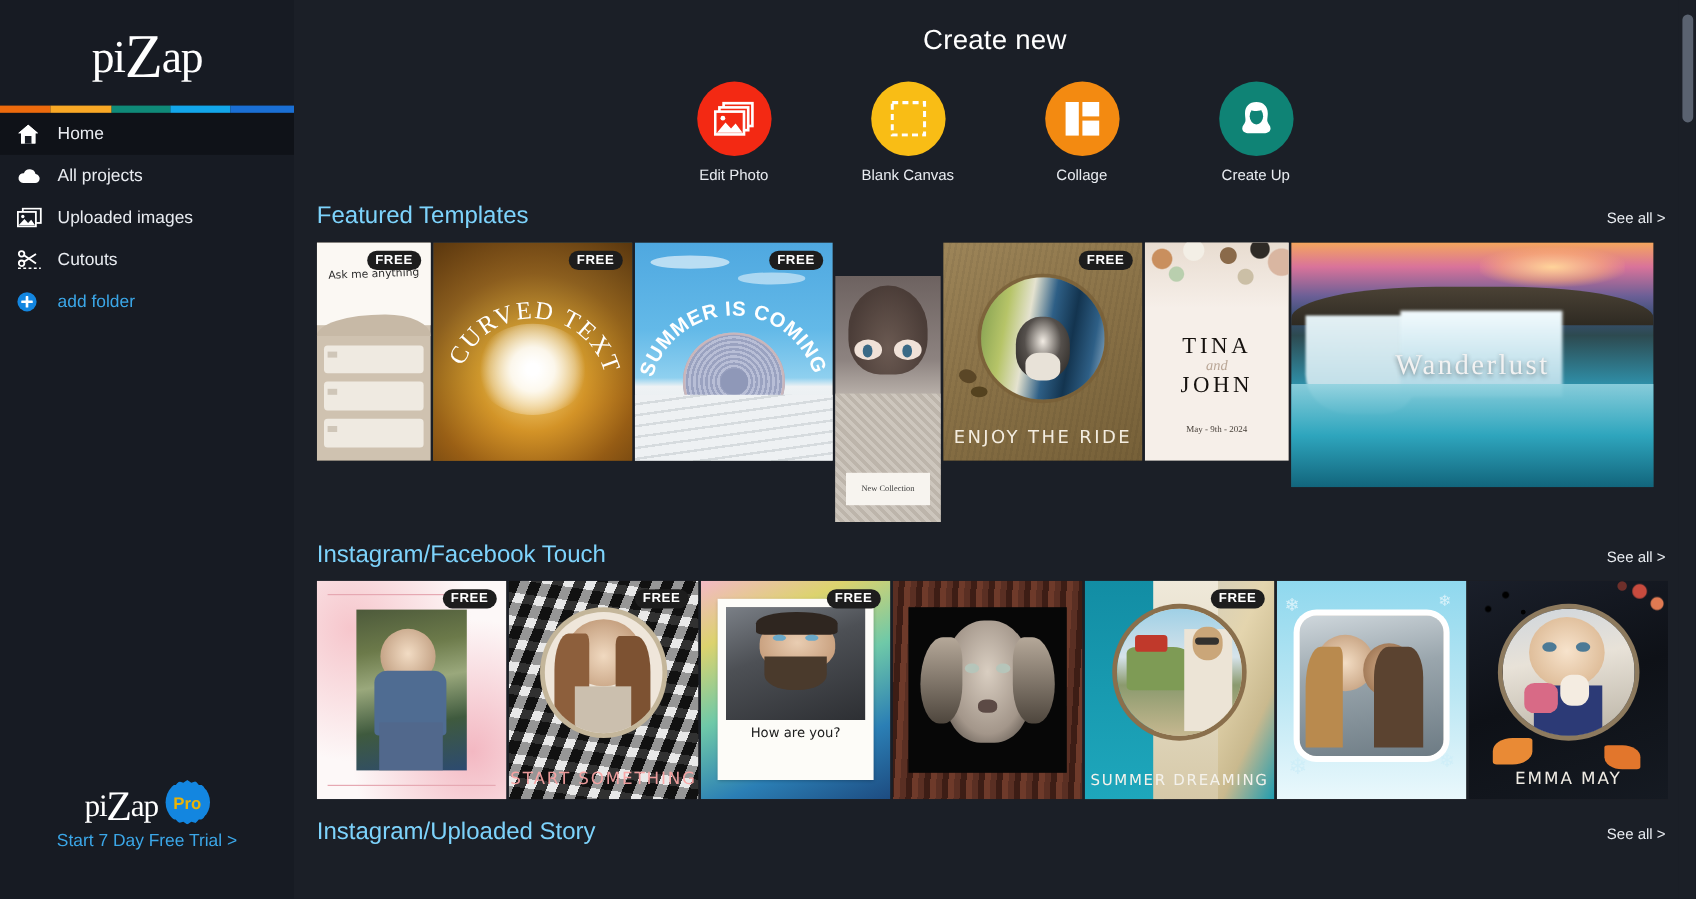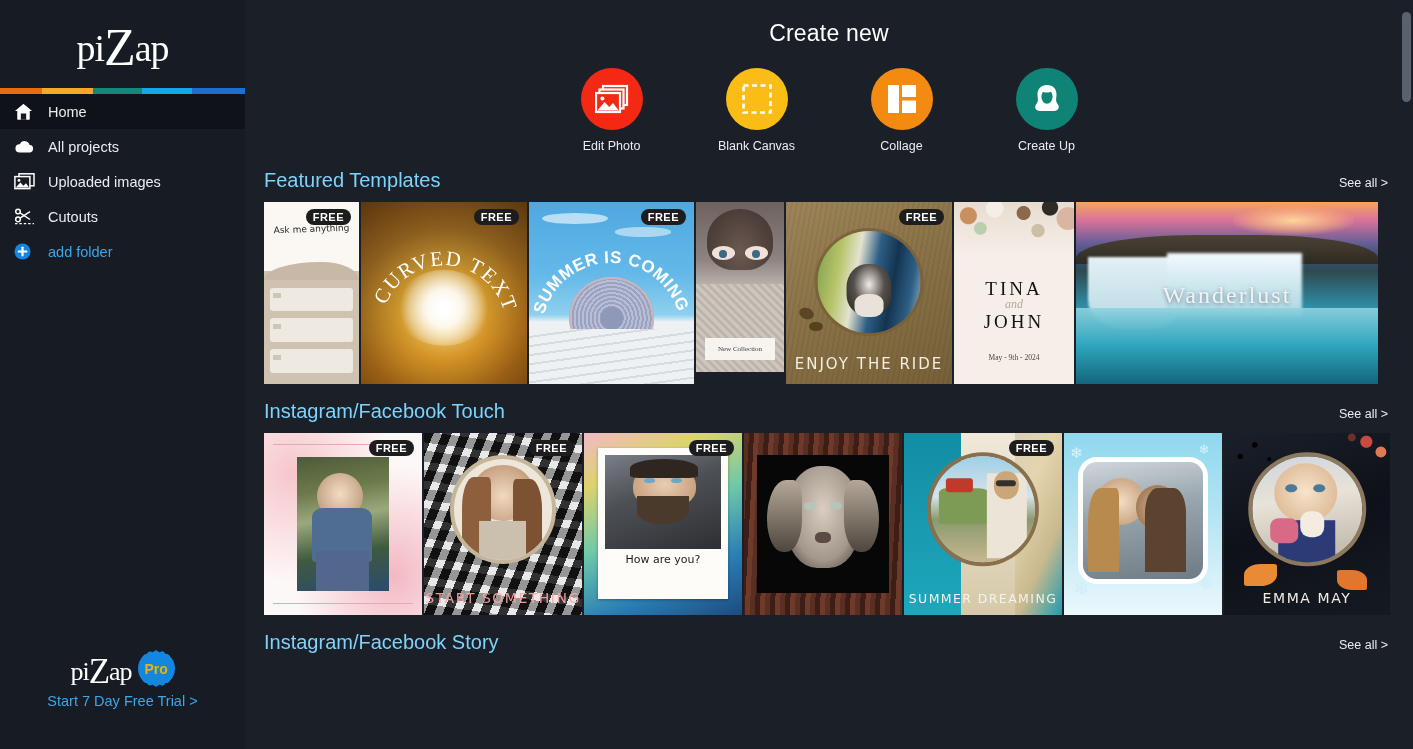--- a/index.html
+++ b/index.html
@@ -320,21 +320,21 @@
       <div style="position:absolute;left:0;right:0;bottom:0;height:30%;background:repeating-linear-gradient(172deg,#eef1f3 0 7px,#d6dbde 7px 9px)"></div>
       <svg viewBox="0 0 165 165" style="position:absolute;inset:0;width:100%;height:100%">
         <defs>
                     <path id="arc2" d="M 14 108 A 70 70 0 0 1 151 108"></path>
                   </defs>
         <text font-size="17" font-weight="bold" font-family="Liberation Sans, sans-serif" fill="#fff" letter-spacing="0.6"><textPath href="#arc2" startOffset="2%">SUMMER IS COMING</textPath></text>
       </svg>
               </div>
               <span class="free-tag">FREE</span>
             </div>
-            <div class="card" style="width: 88px; height: 170px;">
+            <div class="card" style="width: 88px; height: 205px; margin-top: 28px;">
               <div style="position: absolute; inset: 0px; overflow: hidden;">
                 <div style="position:absolute;inset:0;background:linear-gradient(180deg,#6d6260 0%,#8d8380 34%,#bdb5ae 50%,#cfc9c2 100%)"></div>
       <div style="position:absolute;left:12%;top:4%;width:76%;height:36%;background:radial-gradient(ellipse at 50% 70%,#6b5a52 0%,#4b3d38 70%);border-radius:50% 50% 40% 40%"></div>
       <div style="position:absolute;left:18%;top:26%;width:26%;height:8%;background:#f0e2d8;border-radius:50%"></div>
       <div style="position:absolute;left:56%;top:26%;width:26%;height:8%;background:#f0e2d8;border-radius:50%"></div>
       <div style="position:absolute;left:26%;top:28%;width:9%;height:5%;background:#3a6a86;border-radius:50%"></div>
       <div style="position:absolute;left:64%;top:28%;width:9%;height:5%;background:#3a6a86;border-radius:50%"></div>
       <div style="position:absolute;left:0;right:0;top:48%;bottom:0;background:repeating-linear-gradient(45deg,#cdc6bd 0 3px,#bdb5ab 3px 6px)"></div>
       <div style="position:absolute;left:10%;right:10%;bottom:7%;height:13%;background:#f7f4ef;display:flex;align-items:center;justify-content:center;color:#3b3b3b;font-size:7px;font-family:'Liberation Serif',serif">New Collection</div>
               </div>
@@ -366,21 +366,21 @@
         radial-gradient(circle at 95% 30%,#d9b6a1 0 9%,transparent 10%),
         radial-gradient(circle at 22% 48%,#b9cfae 0 6%,transparent 7%),
         radial-gradient(circle at 70% 52%,#cbbfa6 0 7%,transparent 8%),
         linear-gradient(180deg,#e8dcd0 0%,rgba(246,239,233,0) 100%)"></div>
       <div style="position:absolute;left:0;right:0;top:42%;text-align:center;color:#16120f;font-size:19px;letter-spacing:3px;font-family:'Liberation Serif',serif">TINA</div>
       <div style="position:absolute;left:0;right:0;top:52%;text-align:center;color:#b9a696;font-size:12px;font-style:italic;font-family:'Liberation Serif',serif">and</div>
       <div style="position:absolute;left:0;right:0;top:60%;text-align:center;color:#16120f;font-size:19px;letter-spacing:3px;font-family:'Liberation Serif',serif">JOHN</div>
       <div style="position:absolute;left:0;right:0;bottom:12%;text-align:center;color:#4a433c;font-size:7.5px;font-family:'Liberation Serif',serif">May - 9th - 2024</div>
               </div>
             </div>
-            <div class="card" style="width: 302px; height: 182px;">
+            <div class="card" style="width: 302px; height: 204px;">
               <div style="position: absolute; inset: 0px; overflow: hidden;">
                 <div style="position:absolute;inset:0;background:
         linear-gradient(180deg,#f5a65d 0%,#d9739a 10%,#6b5f96 22%,#3a4f77 30%,#2d4a50 38%,#2f8fa8 58%,#31b3c6 78%,#1e6e84 100%)"></div>
       <div style="position:absolute;left:0;right:0;top:18%;height:16%;background:linear-gradient(180deg,#4b4235 0%,#2e2a22 100%);border-radius:40% 40% 0 0/80% 80% 0 0"></div>
       <div style="position:absolute;left:52%;top:2%;width:40%;height:16%;background:radial-gradient(ellipse,#ffd49a 0%,rgba(255,180,120,.5) 50%,transparent 75%)"></div>
       <div style="position:absolute;left:4%;top:30%;width:30%;height:40%;background:linear-gradient(180deg,#e4f0f4 0%,#b4d9e4 100%);border-radius:0 0 30% 40%;filter:blur(1px)"></div>
       <div style="position:absolute;left:30%;top:28%;width:45%;height:35%;background:linear-gradient(180deg,#f2fafd 0%,#a9d4e2 100%);filter:blur(1.5px)"></div>
       <div style="position:absolute;left:0;right:0;bottom:0;height:42%;background:linear-gradient(180deg,rgba(145,210,223,.9) 0%,#2ea5bd 50%,#12657c 100%)"></div>
       <div style="position:absolute;left:0;right:0;top:44%;text-align:center;color:#f2f2f2;font-size:24px;font-family:'Liberation Serif',serif;letter-spacing:2px;text-shadow:0 1px 4px rgba(0,0,0,.45)">Wanderlust</div>
               </div>
@@ -509,21 +509,21 @@
       </div>
       <div style="position:absolute;left:12%;bottom:16%;width:20%;height:12%;background:#e98a35;border-radius:50% 10%"></div>
       <div style="position:absolute;right:14%;bottom:14%;width:18%;height:11%;background:#e2762c;border-radius:10% 50%"></div>
       <div style="position:absolute;left:0;right:0;bottom:5%;text-align:center;color:#f0ece4;font-size:14px;letter-spacing:1.6px;font-family:'DejaVu Sans',sans-serif">EMMA MAY</div>
               </div>
             </div>
           </div>
         </div>
         <div class="section">
           <div class="section-head">
-            <div class="section-title">Instagram/Facebook Story</div>
+            <div class="section-title">Instagram/Uploaded Story</div>
             <div class="see-all">See all &gt;</div>
           </div>
         </div>
       </div>
 
     <div class="scrollbar">
       <div class="thumb"></div>
     </div>
   </div>
 </div>

